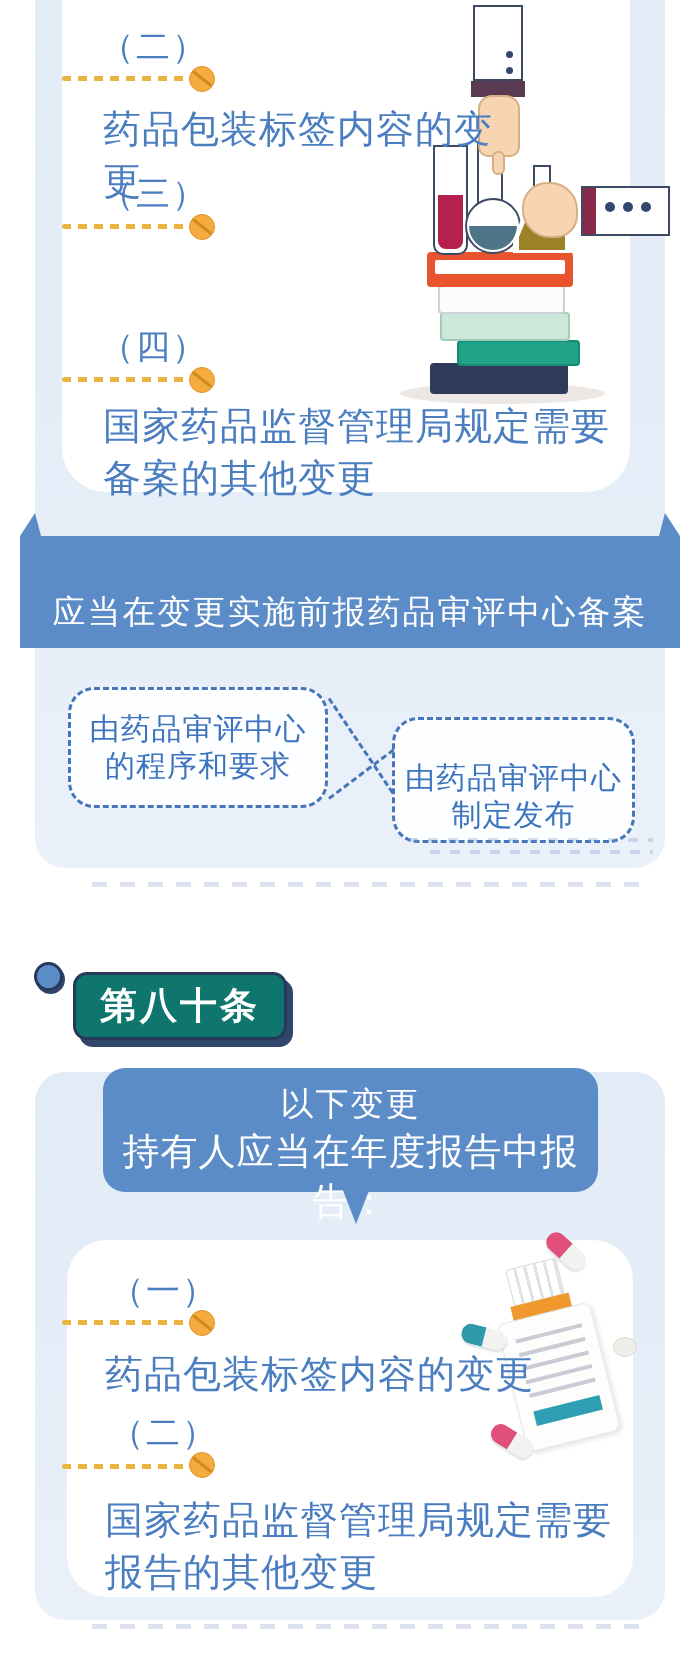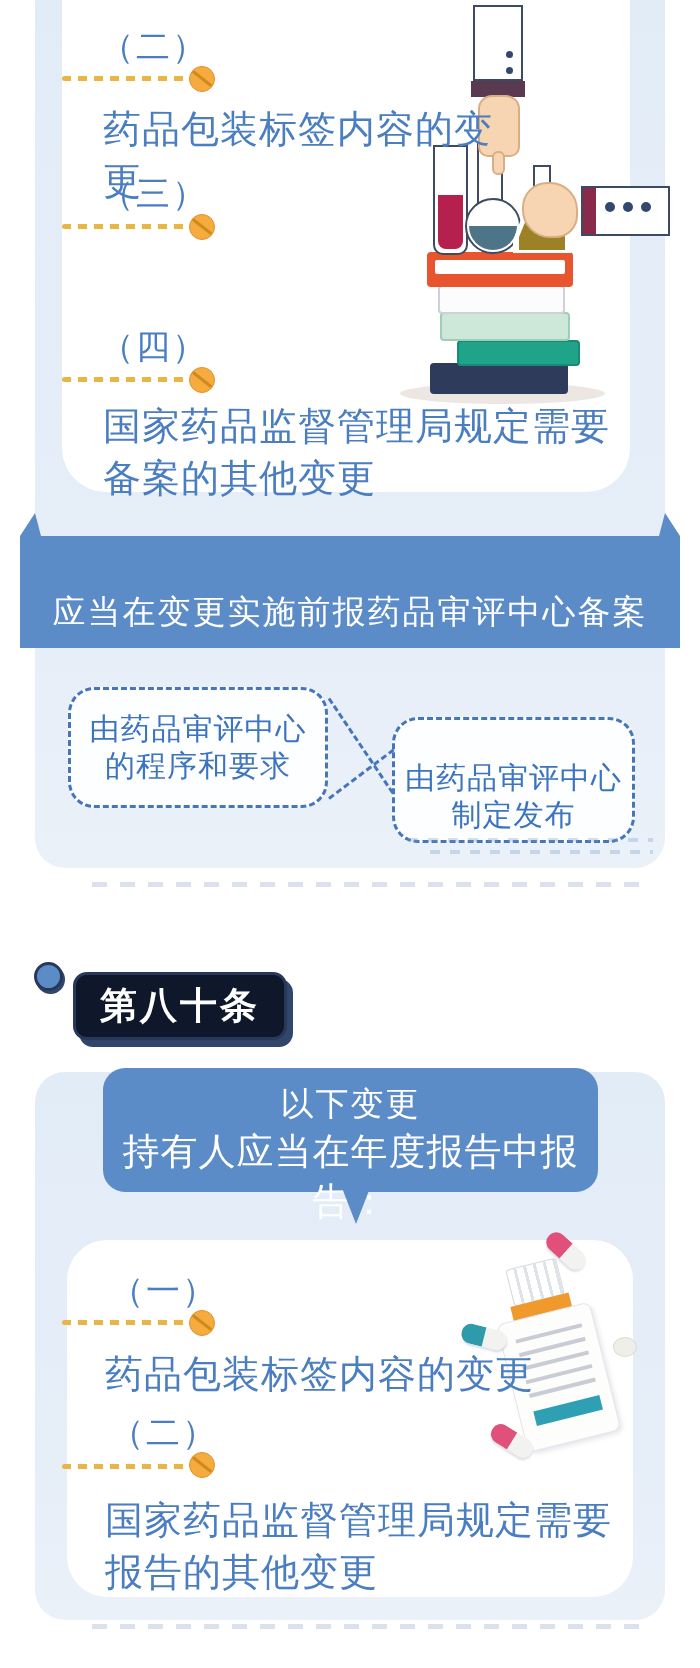--- a/index.html
+++ b/index.html
@@ -41,21 +41,21 @@
   
   .faint-dashes { position:absolute; height:5px; background:repeating-linear-gradient(90deg,#dbe2ee 0 15px,transparent 15px 28px); }
   #divider-1 { left:92px; top:882px; width:552px; }
   #divider-2 { left:92px; top:1624px; width:552px; }
   .texture-row { position:absolute; height:4px; background:repeating-linear-gradient(90deg,rgba(110,150,205,.30) 0 10px,transparent 10px 20px); }
   #texture-row1 { left:408px; top:838px; width:245px; }
   #texture-row2 { left:430px; top:850px; width:223px; }
 
   
   #article-dot { position:absolute; left:34px; top:962px; width:29px; height:29px; border-radius:50%; background:#5b8cc7; border:3px solid #27385a; box-shadow:2px 3px 0 #31466b; }
-  #article-badge { position:absolute; left:73px; top:972px; width:214px; height:68px; background:#0f172a; border:3px solid #27385a; border-radius:14px; box-shadow:6px 7px 0 #31466b; color:#fff; font-size:37px; font-weight:bold; letter-spacing:3px; text-align:center; line-height:62px; }
+  #article-badge { position:absolute; left:73px; top:972px; width:214px; height:68px; background:#0f766e; border:3px solid #27385a; border-radius:14px; box-shadow:6px 7px 0 #31466b; color:#fff; font-size:37px; font-weight:bold; letter-spacing:3px; text-align:center; line-height:62px; }
 
   
   #callout { position:absolute; left:103px; top:1068px; width:495px; height:124px; background:#5b8cc7; border-radius:22px; color:#fff; text-align:center; }
   #callout .c1 { position:absolute; top:14px; left:0; width:100%; font-size:33px; letter-spacing:2px; }
   #callout .c2 { position:absolute; top:59px; left:0; width:100%; font-size:37px; letter-spacing:1px; }
   #callout-tail { position:absolute; left:342px; top:1188px; width:0; height:0; border-left:14px solid transparent; border-right:14px solid transparent; border-top:36px solid #5b8cc7; }
 
   
   #lab { position:absolute; left:395px; top:5px; width:275px; height:400px; }
   #lab .shadow { position:absolute; left:5px; top:378px; width:205px; height:21px; background:#ece7e3; border-radius:50%; }

